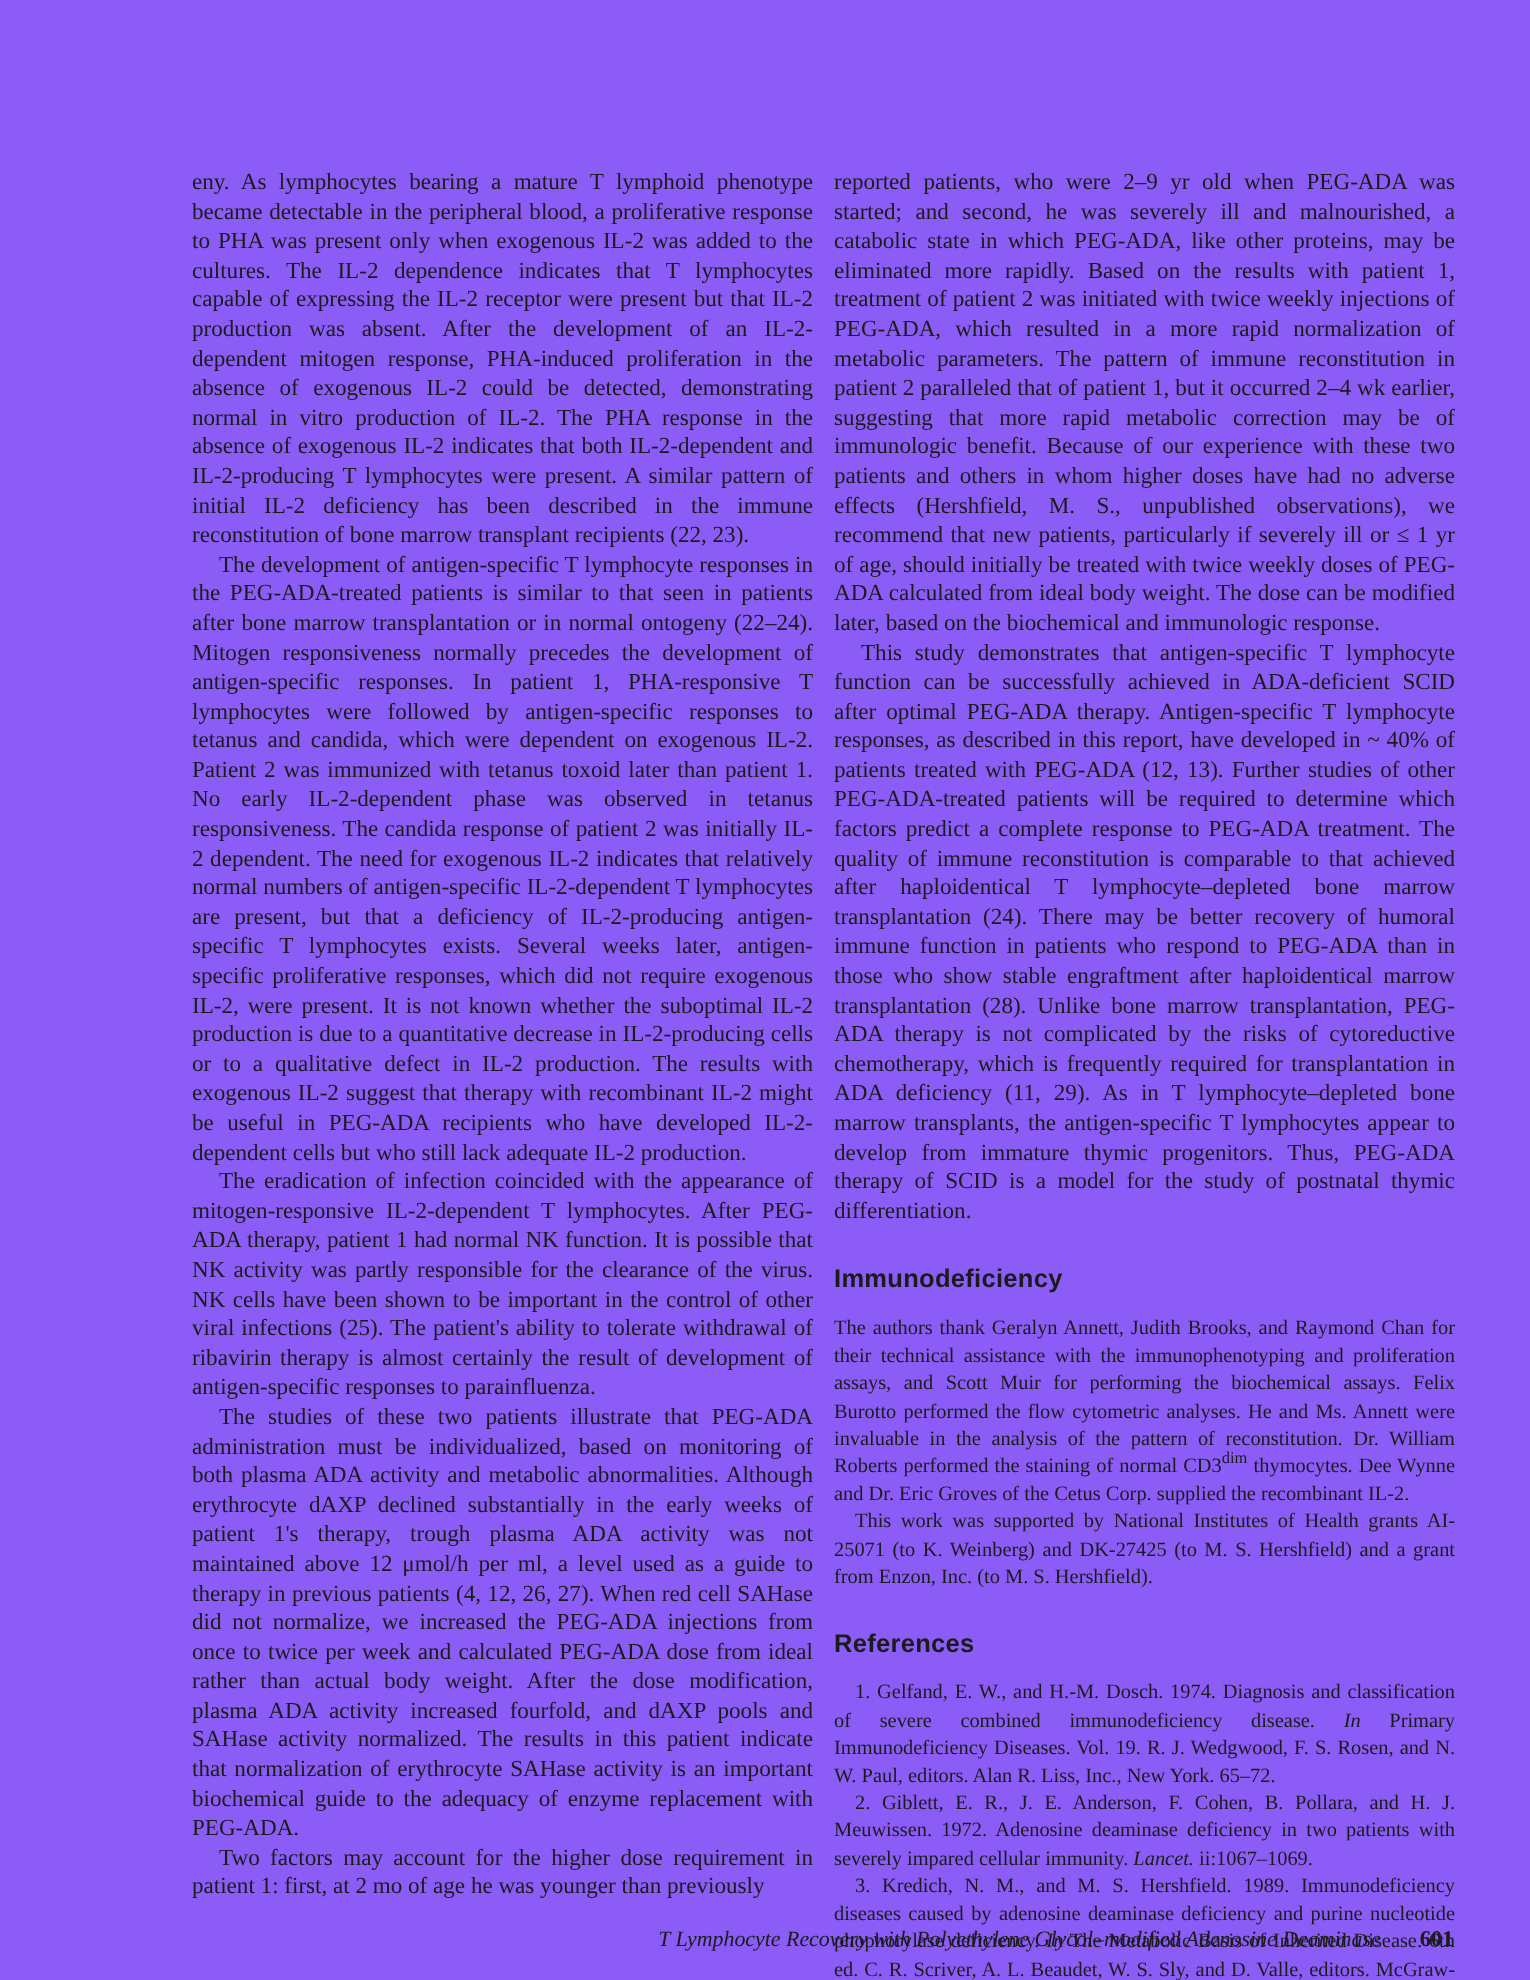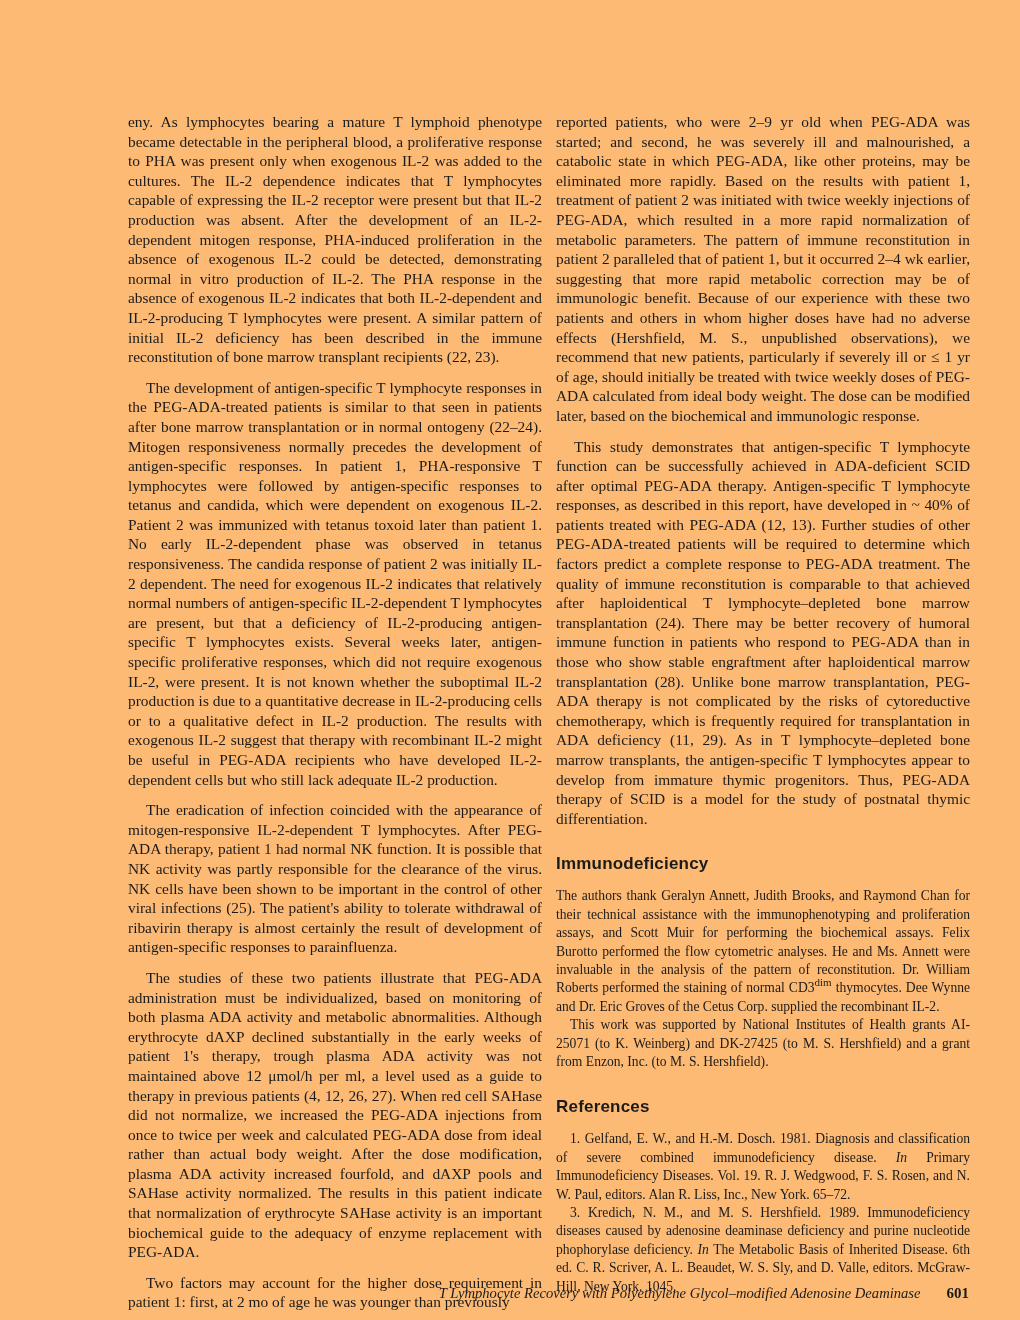--- a/index.html
+++ b/index.html
@@ -4,42 +4,42 @@
 <style>
   html, body {
     margin: 0;
     padding: 0;
     background: #e8e8e8;
   }
   .page {
     position: relative;
     width: 1020px;
     height: 1320px;
-    background: #fdba74;
+    background: #8b5cf6;
     color: #1b1b1b;
     overflow: hidden;
     font-family: "Liberation Serif", serif;
   }
   .col {
     position: absolute;
     top: 112px;
     width: 414px;
   }
   .col.left  { left: 128px; }
   .col.right { left: 556px; }
 
   p.body {
     margin: 0;
     font-size: 15.4px;
     line-height: 19.6px;
     text-align: justify;
     hyphens: auto;
     -webkit-hyphens: auto;
   }
-  p.indent { text-indent: 18px; margin-top: 11px; }
+  p.indent { text-indent: 18px; }
 
   h2.section-heading {
     font-family: "Liberation Sans", sans-serif;
     font-weight: bold;
     font-size: 17px;
     margin: 26px 0 13px 0;
     letter-spacing: 0.2px;
   }
 
   p.small {
@@ -96,22 +96,23 @@
     <p class="body indent">This study demonstrates that antigen-specific T lymphocyte function can be successfully achieved in ADA-deficient SCID after optimal PEG-ADA therapy. Antigen-specific T lymphocyte responses, as described in this report, have developed in ~ 40% of patients treated with PEG-ADA (12, 13). Further studies of other PEG-ADA-treated patients will be required to determine which factors predict a complete response to PEG-ADA treatment. The quality of immune reconstitution is comparable to that achieved after haploidentical T lymphocyte–depleted bone marrow transplantation (24). There may be better recovery of humoral immune function in patients who respond to PEG-ADA than in those who show stable engraftment after haploidentical marrow transplantation (28). Unlike bone marrow transplantation, PEG-ADA therapy is not complicated by the risks of cytoreductive chemotherapy, which is frequently required for transplantation in ADA deficiency (11, 29). As in T lymphocyte–depleted bone marrow transplants, the antigen-specific T lymphocytes appear to develop from immature thymic progenitors. Thus, PEG-ADA therapy of SCID is a model for the study of postnatal thymic differentiation.</p>
 
     <h2 class="section-heading">Immunodeficiency</h2>
 
     <p class="small"><span>The authors thank Geralyn Annett, Judith Brooks, and Raymond Chan for their technical assistance with the immunophenotyping and proliferation assays, and Scott Muir for performing the biochemical assays. Felix Burotto performed the flow cytometric analyses. He and Ms. Annett were invaluable in the analysis of the pattern of reconstitution. Dr. William Roberts performed the staining of normal CD3</span><sup>dim</sup><span> thymocytes. Dee Wynne and Dr. Eric Groves of the Cetus Corp. supplied the recombinant IL-2.</span></p>
 
     <p class="small indent-sm">This work was supported by National Institutes of Health grants AI-25071 (to K. Weinberg) and DK-27425 (to M. S. Hershfield) and a grant from Enzon, Inc. (to M. S. Hershfield).</p>
 
     <h2 class="section-heading">References</h2>
 
-    <p class="small ref"><span>1. Gelfand, E. W., and H.-M. Dosch. 1981. Diagnosis and classification of severe combined immunodeficiency disease. </span><i>In</i><span> Primary Immunodeficiency Diseases. Vol. 19. R. J. Wedgwood, F. S. Rosen, and N. W. Paul, editors. Alan R. Liss, Inc., New York. 65–72.</span></p>
+    <p class="small ref"><span>1. Gelfand, E. W., and H.-M. Dosch. 1974. Diagnosis and classification of severe combined immunodeficiency disease. </span><i>In</i><span> Primary Immunodeficiency Diseases. Vol. 19. R. J. Wedgwood, F. S. Rosen, and N. W. Paul, editors. Alan R. Liss, Inc., New York. 65–72.</span></p>
 
+    <p class="small ref"><span>2. Giblett, E. R., J. E. Anderson, F. Cohen, B. Pollara, and H. J. Meuwissen. 1972. Adenosine deaminase deficiency in two patients with severely impared cellular immunity. </span><i>Lancet.</i><span> ii:1067–1069.</span></p>
 
     <p class="small ref"><span>3. Kredich, N. M., and M. S. Hershfield. 1989. Immunodeficiency diseases caused by adenosine deaminase deficiency and purine nucleotide phophorylase deficiency. </span><i>In</i><span> The Metabolic Basis of Inherited Disease. 6th ed. C. R. Scriver, A. L. Beaudet, W. S. Sly, and D. Valle, editors. McGraw-Hill, New York. 1045.</span></p>
   </div>
 
   <div class="footer">
     <span class="running-title">T Lymphocyte Recovery with Polyethylene Glycol–modified Adenosine Deaminase</span><span class="page-number">601</span>
   </div>
 
 </div>
 

